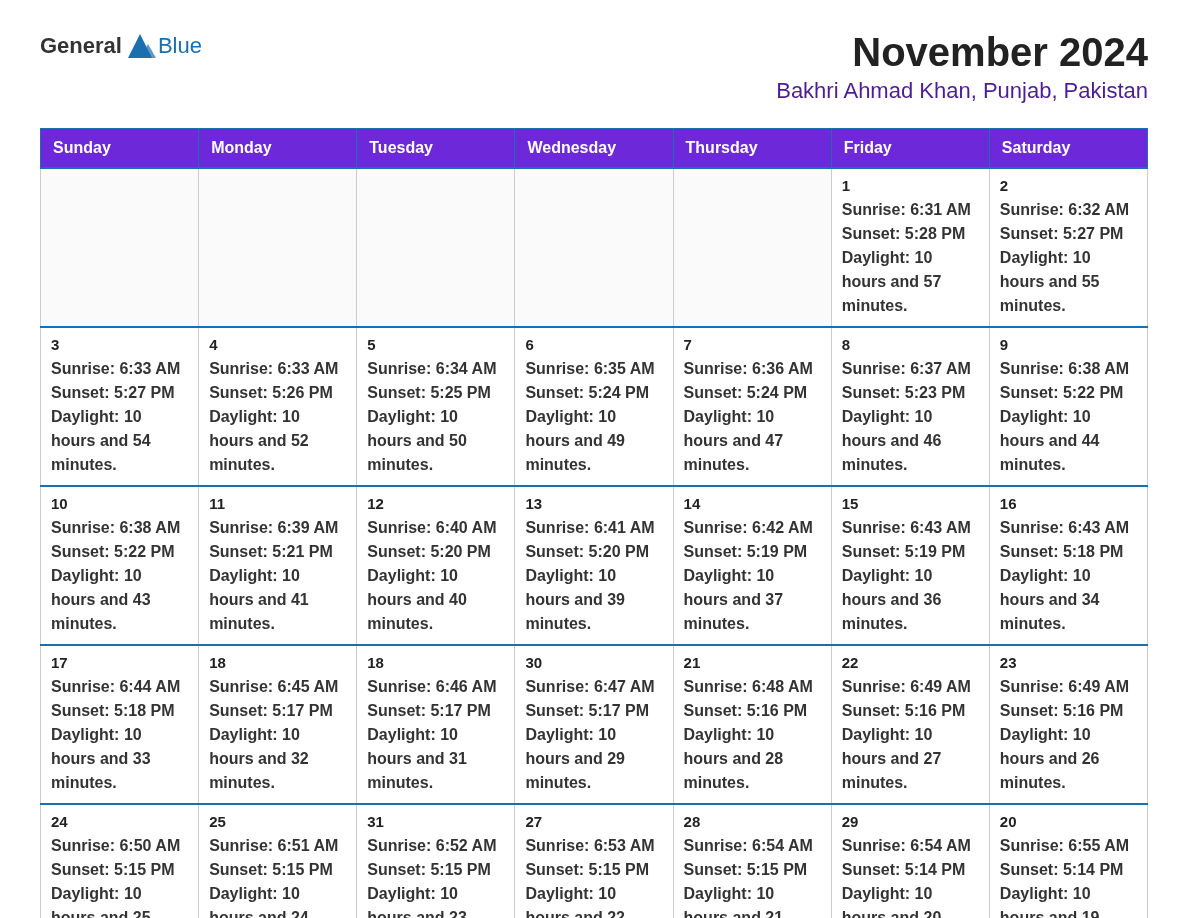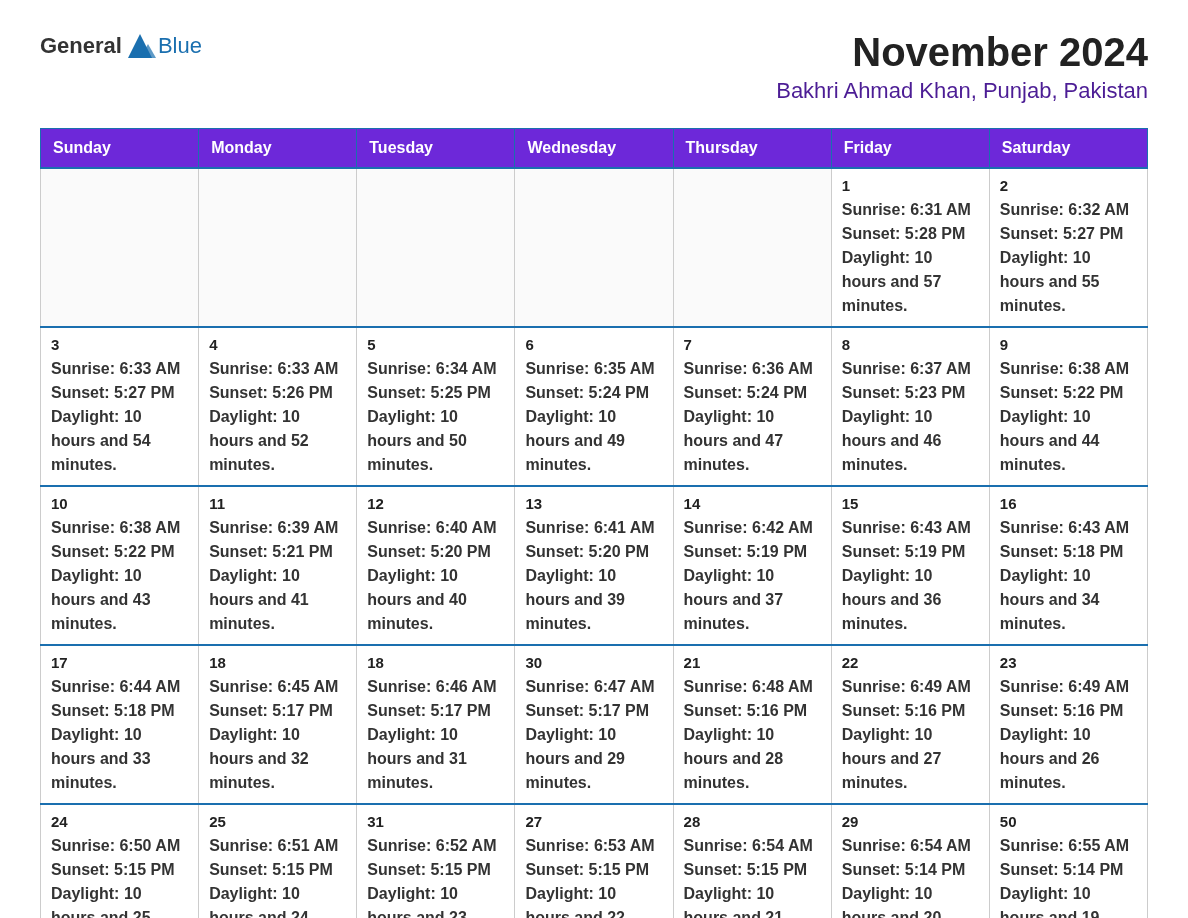--- a/index.html
+++ b/index.html
@@ -248,18 +248,18 @@
         </td>
         <td>
           <div class="day-number">28</div>
           <div class="day-info">Sunrise: 6:54 AM<br>Sunset: 5:15 PM<br>Daylight: 10 hours and 21 minutes.</div>
         </td>
         <td>
           <div class="day-number">29</div>
           <div class="day-info">Sunrise: 6:54 AM<br>Sunset: 5:14 PM<br>Daylight: 10 hours and 20 minutes.</div>
         </td>
         <td>
-          <div class="day-number">50</div>
+          <div class="day-number">20</div>
           <div class="day-info">Sunrise: 6:55 AM<br>Sunset: 5:14 PM<br>Daylight: 10 hours and 19 minutes.</div>
         </td>
       </tr>
     </tbody>
 </table>
 
 </body></html>

